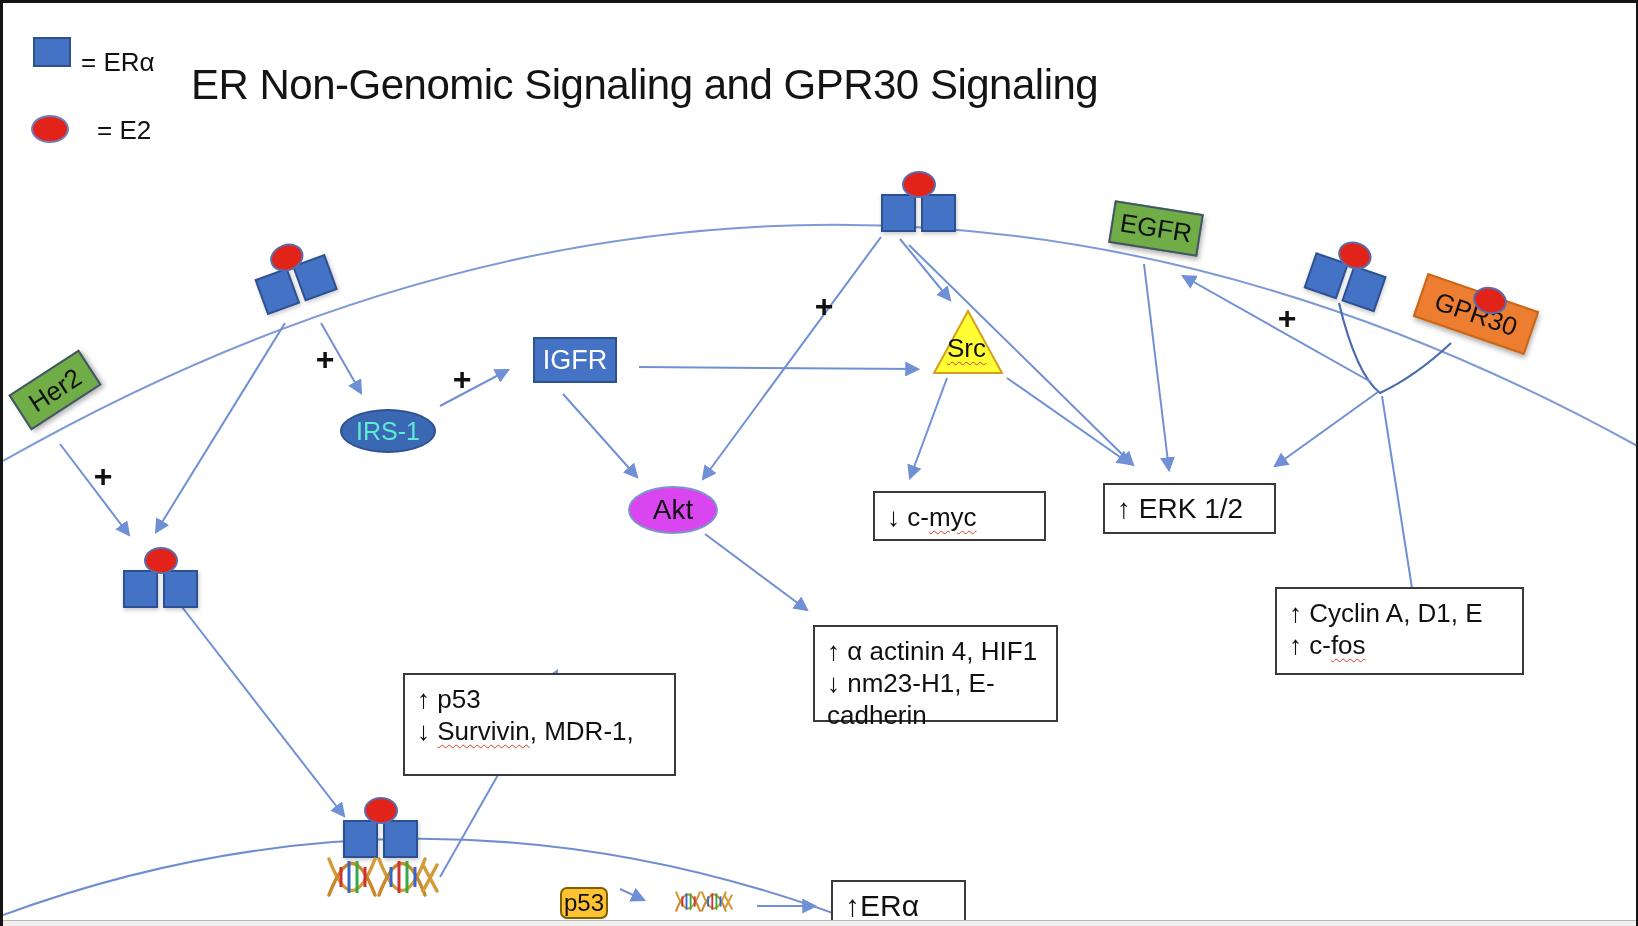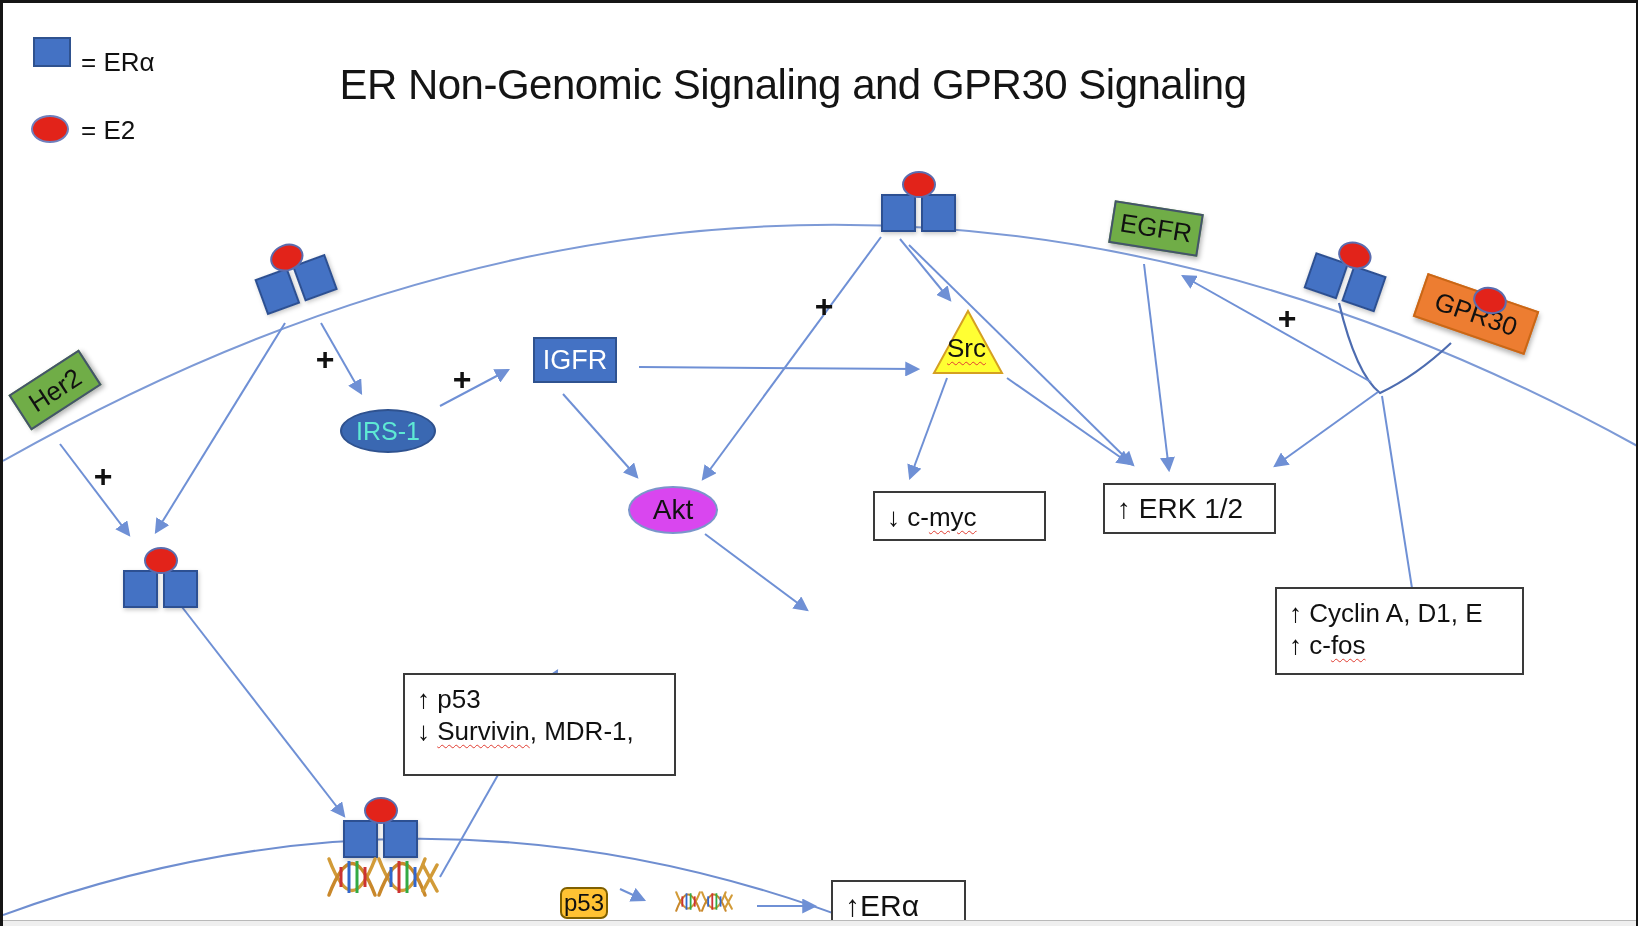--- a/index.html
+++ b/index.html
@@ -1,19 +1,19 @@
 <!DOCTYPE html>
 <html><head>
 <meta charset="utf-8">
 <style>
   html,body{margin:0;padding:0;background:#fff;font-family:"Liberation Sans",sans-serif;}
   #stage{position:relative;width:1638px;height:926px;background:#ffffff;overflow:hidden;
          border-left:3px solid #151515;border-top:3px solid #151515;border-right:2px solid #151515;box-sizing:border-box;}
   .abs{position:absolute;}
-  #title{left:170px;top:58px;width:1240px;text-align:center;font-size:42px;color:#141414;letter-spacing:-0.5px;}
+  #title{left:188px;top:58px;width:1240px;text-align:left;font-size:42px;color:#141414;letter-spacing:-0.5px;}
   
   .legend-square{left:30px;top:34px;width:38px;height:30px;background:#4472C4;border:2px solid #2F528F;box-sizing:border-box;}
   .legend-oval{left:28px;top:112px;width:38px;height:28px;background:#E2231A;border:2px solid #6f7fbd;border-radius:50%;box-sizing:border-box;}
   .legend-text{font-size:26px;color:#111;}
   
   .dimer{width:76px;height:63px;}
   .dimer .sq{position:absolute;top:23px;width:35px;height:38px;background:#4472C4;border:2px solid #2d5092;box-sizing:border-box;filter:drop-shadow(1px 2px 2px rgba(0,0,0,.22));}
   .dimer .sq.s1{left:0;}
   .dimer .sq.s2{left:40px;}
   .dimer .e2{position:absolute;left:21px;top:0;width:34px;height:27px;background:#E2231A;border:2px solid #5b6cae;border-radius:50%;box-sizing:border-box;}
@@ -37,21 +37,21 @@
 </head>
 <body>
 
 <div id="stage">
 
   <div class="abs" id="title">ER Non-Genomic Signaling and GPR30 Signaling</div>
 
   <div class="abs legend-square"></div>
   <div class="abs legend-text" style="left:78px;top:44px;">= ERα</div>
   <div class="abs legend-oval"></div>
-  <div class="abs legend-text" style="left:78px;top:112px;">= E2</div>
+  <div class="abs legend-text" style="left:94px;top:112px;">= E2</div>
 
   <svg class="abs" width="1638" height="926" style="left:0;top:0;">
     <defs>
       <marker id="ah" viewBox="0 0 10 10" refX="8.5" refY="5" markerWidth="7.5" markerHeight="7.5" orient="auto-start-reverse">
         <path d="M0,0 L10,5 L0,10 z" fill="#6F90D5"></path>
       </marker>
     </defs>
     <path d="M 0,458 Q 820,-8 1638,445" fill="none" stroke="#7d9ad6" stroke-width="2"></path>
     <path d="M 0,912 Q 435,753 872,926" fill="none" stroke="#6f8ed0" stroke-width="2"></path>
     <path d="M 1336,300 Q 1353,371 1377,390 Q 1413,373 1448,340" fill="none" stroke="#4d6cb0" stroke-width="2.2"></path>
@@ -138,20 +138,25 @@
   <div class="abs src-label" style="left:944px;top:330px;">
     <span class="squig">Src</span>
   </div>
 
   <div class="abs wbox" style="left:870px;top:488px;width:173px;height:50px;">
     <span>↓ c-</span><span class="squig">myc</span>
   </div>
   <div class="abs wbox" style="left:1100px;top:480px;width:173px;height:51px;font-size:28px;">
     <span>↑ ERK 1/2</span>
   </div>
+  <div class="abs wbox" style="left:810px;top:622px;width:245px;height:97px;">
+    <div>↑ α actinin 4, HIF1</div>
+    <div>↓ nm23-H1, E-</div>
+    <div>cadherin</div>
+  </div>
   <div class="abs wbox" style="left:1272px;top:584px;width:249px;height:88px;">
     <div>↑ Cyclin A, D1, E</div>
     <div><span>↑ c-</span><span class="squig">fos</span></div>
   </div>
   <div class="abs wbox" style="left:400px;top:670px;width:273px;height:103px;">
     <div>↑  p53</div>
     <div><span>↓  </span><span class="squig">Survivin</span><span>, MDR-1,</span></div>
   </div>
   <div class="abs wbox" style="left:828px;top:877px;width:135px;height:49px;font-size:30px;">
     <span>↑ERα</span>

